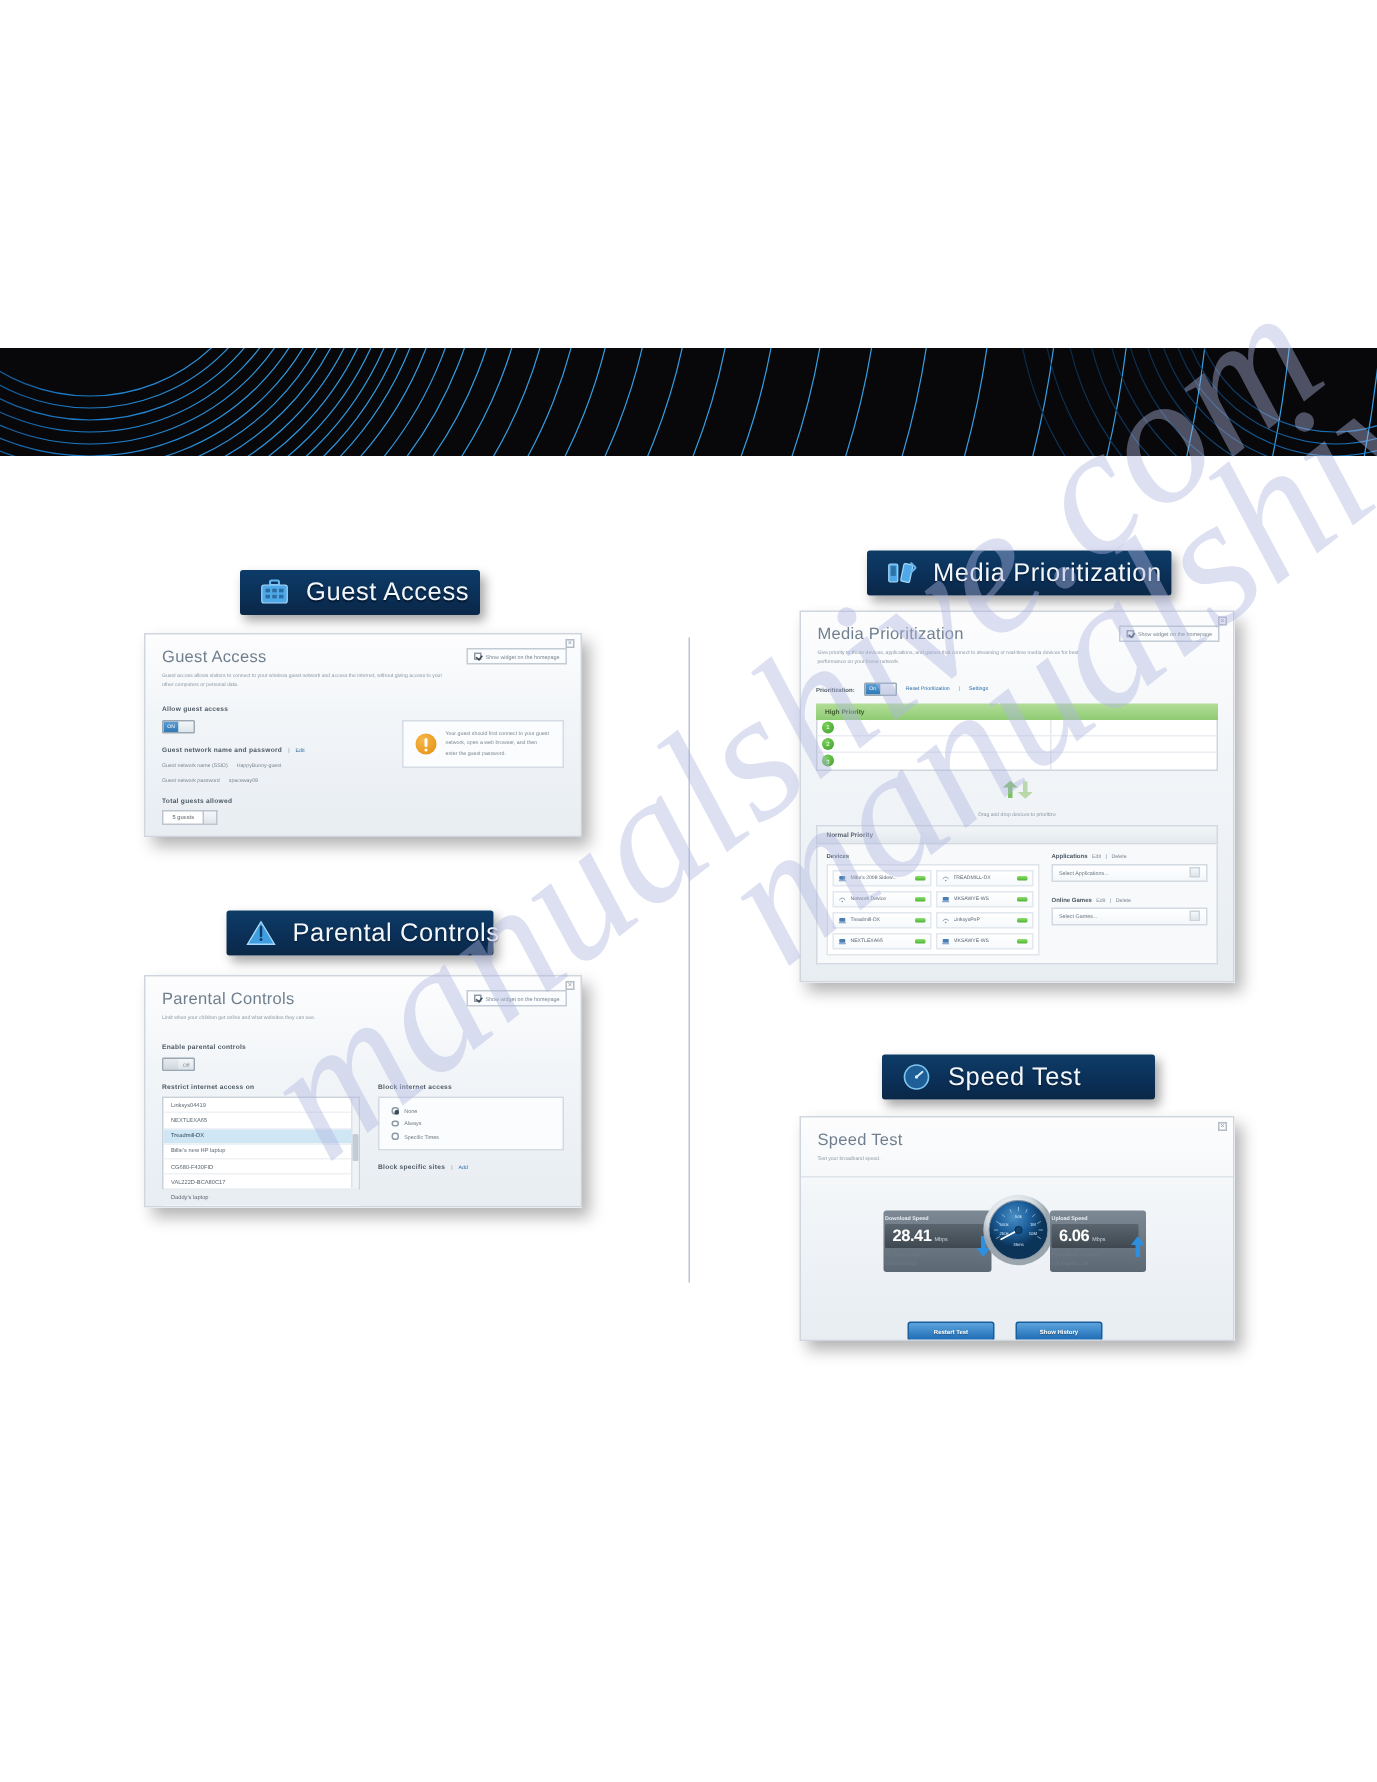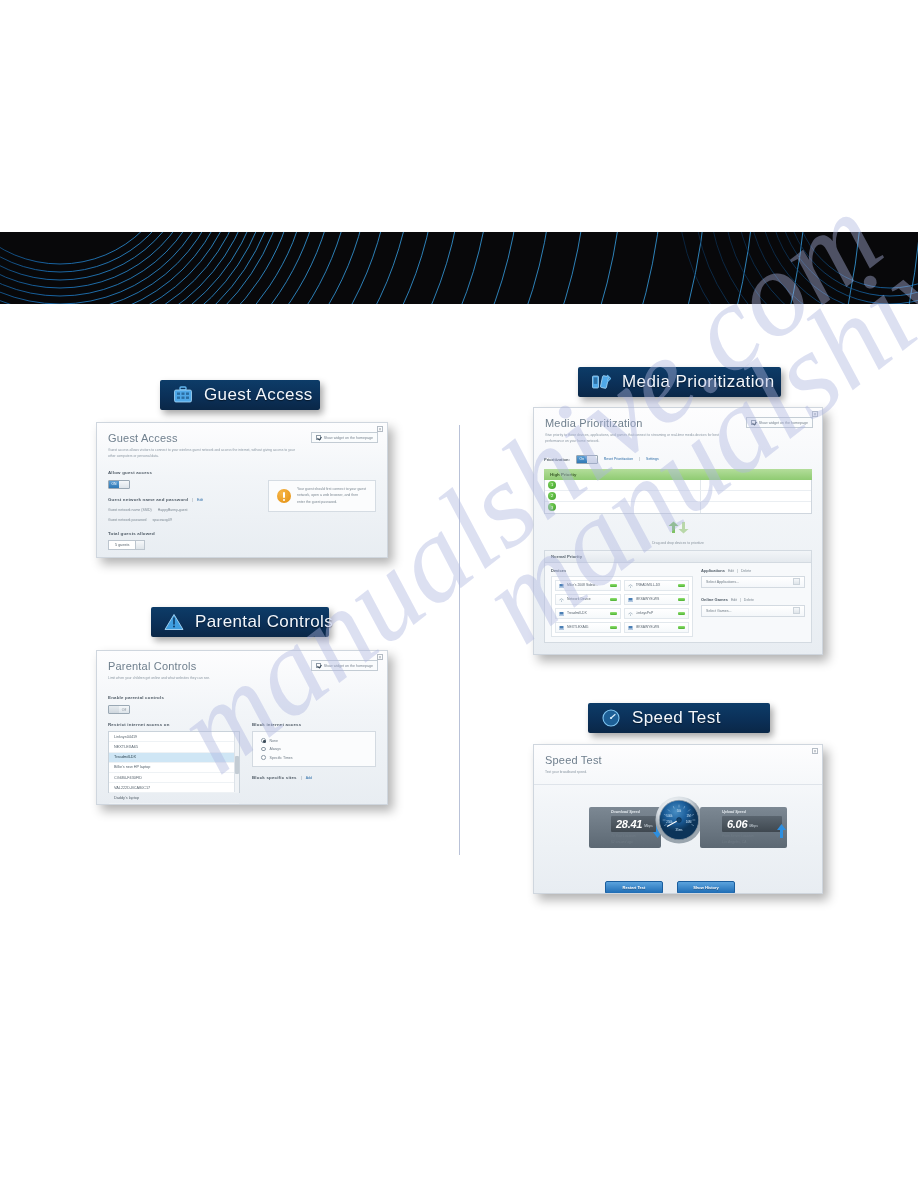--- a/index.html
+++ b/index.html
@@ -152,21 +152,21 @@
   .sel-box { border:1px solid #d3dae1; background:linear-gradient(180deg,#ffffff,#f4f7fa);
              height:12px; display:flex; align-items:center; padding:0 4px; font-size:3.6px; color:#707c86;}
   .sel-box .caret{ margin-left:auto; width:7px;height:7px;background:linear-gradient(180deg,#f6f8fa,#dfe5ea);
                    border:1px solid #ccd4db; display:flex;align-items:center;justify-content:center;}
 
   
   .st-divider { height:1px; background:#dfe4ea; }
   .st-stage { position:relative; height:120px; }
   .st-card {
      position:absolute; background:linear-gradient(180deg,#7c8893,#5c6873);
-     border-radius:2px; padding:3px 5px 3px 22px; color:#fff;font-style:italic;
+     border-radius:2px; padding:3px 5px 3px 1px; color:#fff;
   }
   .st-cardlabel { font-size:3.6px; color:#e6ecf1; font-weight:bold;}
   .st-val { background:linear-gradient(180deg,#5a656f,#3f4850); display:flex; align-items:center;
             padding:2px 5px; margin-top:2px; border-radius:1px;}
   .st-num { font-size:11px; color:#fff; font-weight:bold; letter-spacing:-.3px;}
   .st-unit{ font-size:3.6px; color:#cfd8df; margin-left:2px; align-self:flex-end; margin-bottom:2px;}
   .st-arrow{ margin-left:auto; width:0;height:0;}
   .st-foot { font-size:3.3px; color:#6f7b85; line-height:1.6; margin-top:2px;}
 
   .btn-blue {
@@ -653,21 +653,21 @@
           <text x="30" y="57">250k</text>
           <text x="70" y="44">1M</text>
           <text x="70" y="57">10M</text>
           <text x="50" y="72">35ms</text>
         </g>
         <line x1="50" y1="50" x2="26" y2="63" stroke="#ffffff" stroke-width="2.4" stroke-linecap="round"></line>
         <circle cx="50" cy="50" r="5" fill="#12436f" stroke="#0a2743" stroke-width="1.2"></circle>
       </svg>
     </div>
 
-    <div class="st-card" style="left:166px; top:22px; width:87px;">
+    <div class="st-card" style="left:166px; top:22px; width:64px;">
       <div class="st-cardlabel">Upload Speed</div>
       <div class="st-val">
         <span class="st-num">6.06</span>
         <span class="st-unit">Mbps</span>
         <span class="st-arrow">
           <svg width="9" height="14" viewBox="0 0 9 14">
               <path d="M4.5 0 L9 6 L6 6 L6 14 L3 14 L3 6 L0 6 Z" fill="#2d8fe0"></path>
             </svg>
         </span>
       </div>

